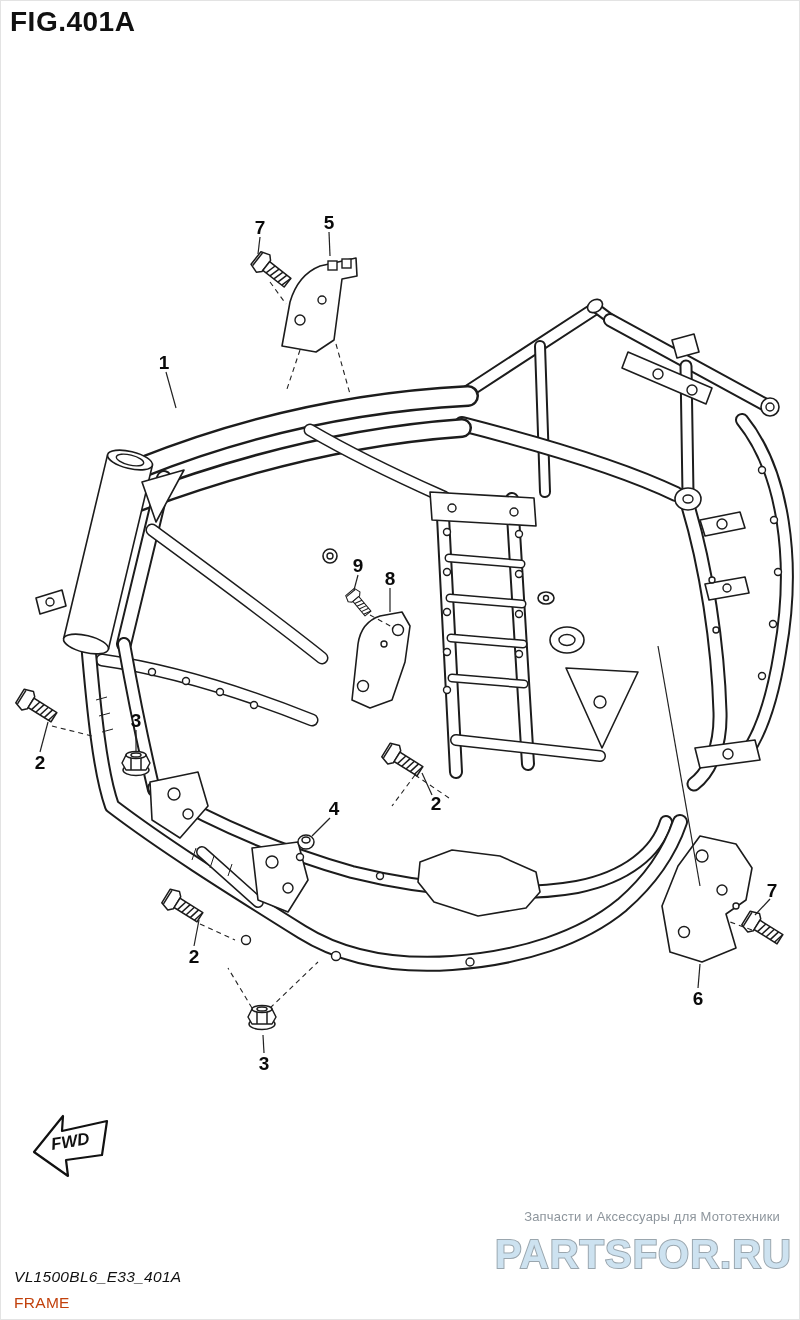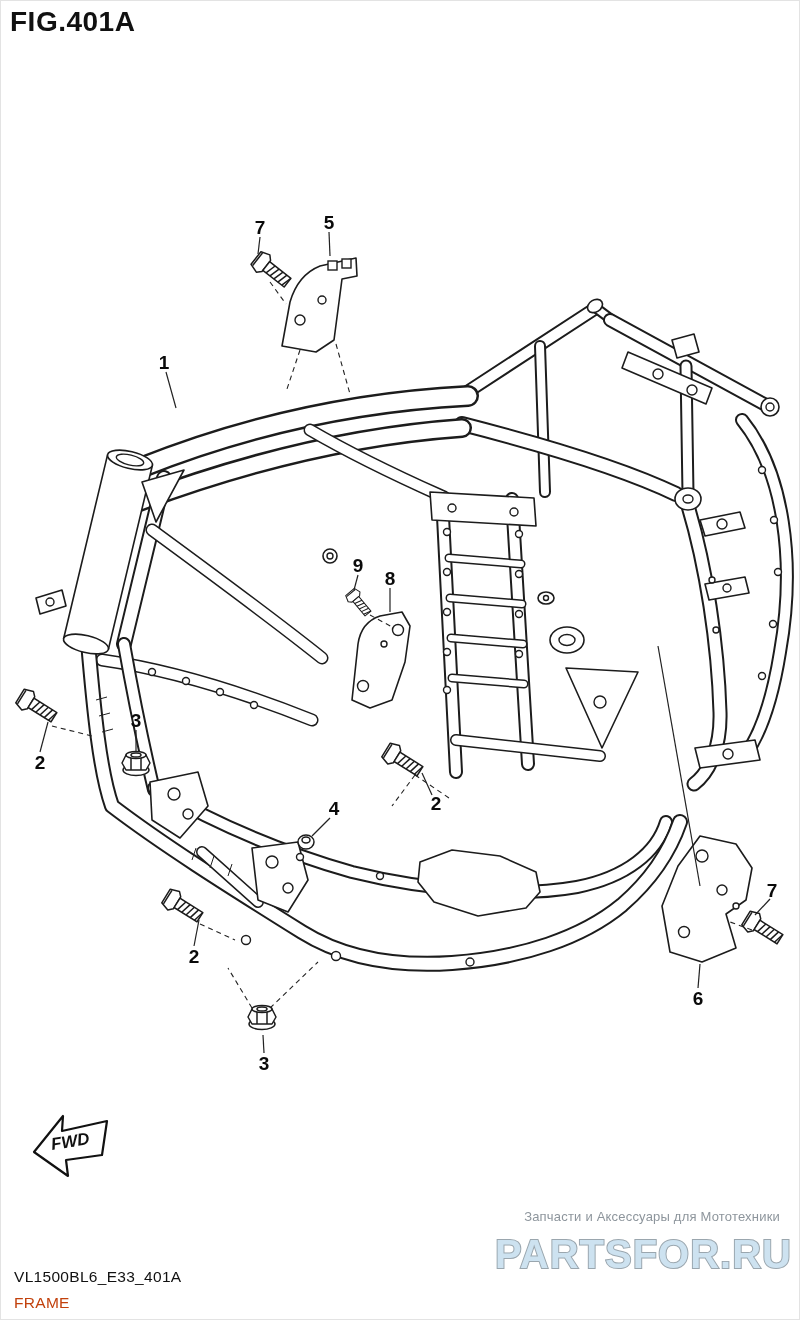--- a/index.html
+++ b/index.html
@@ -6,21 +6,21 @@
   body{
     width:800px;height:1320px;background:#ffffff;position:relative;
     font-family:"Liberation Sans",sans-serif;overflow:hidden;
   }
   .page{position:absolute;inset:0;box-shadow:inset 0 0 0 1px #e3e3e3;padding-left:24px;}
   svg.diagram{position:absolute;left:0;top:0;}
   .page-title{
     position:absolute;left:10px;top:6px;
     font-size:28px;font-weight:900;letter-spacing:.5px;color:#111;
   }
-  .footer-code{position:absolute;left:14px;top:1268px;font-size:15.5px;color:#111;letter-spacing:.3px;}
+  .footer-code{position:absolute;left:14px;top:1268px;font-size:15.5px;color:#111;letter-spacing:.3px;font-style:italic;}
   .footer-name{position:absolute;left:14px;top:1294px;font-size:15.5px;color:#c2410c;letter-spacing:.3px;}
   .callout{
     position:absolute;transform:translate(-50%,-50%);
     font-size:19px;font-weight:bold;color:#0a0a0a;line-height:1;
   }
   
   .tube-outer{stroke:#1c1c1c;fill:none;stroke-linecap:round;stroke-linejoin:round;}
   .tube-inner{stroke:#ffffff;fill:none;stroke-linecap:round;stroke-linejoin:round;}
   .plate{fill:#ffffff;stroke:#1c1c1c;stroke-width:1.6;stroke-linejoin:round;}
   .hole{fill:#ffffff;stroke:#1c1c1c;stroke-width:1.4;}

